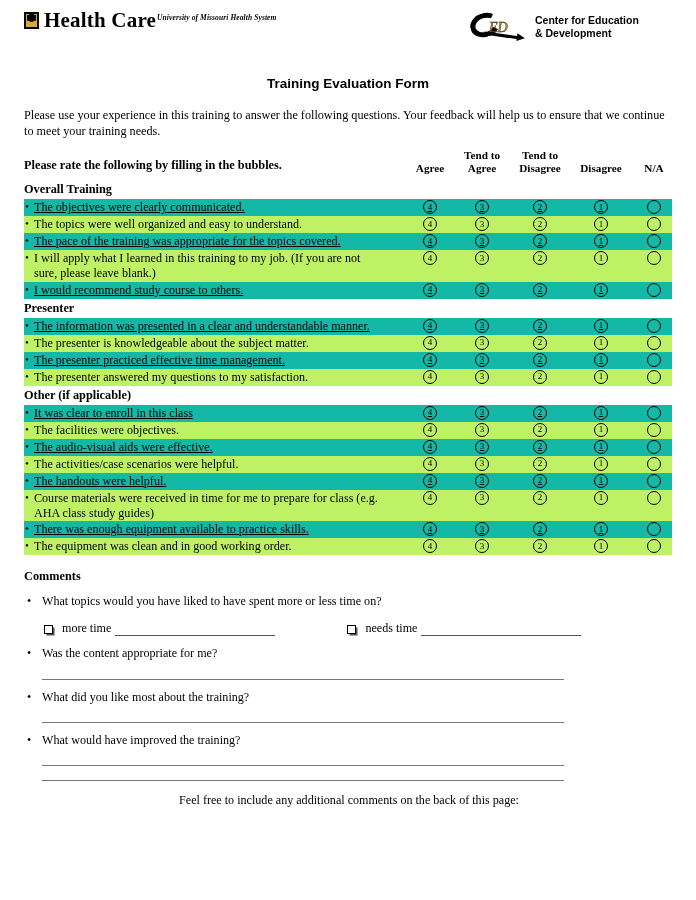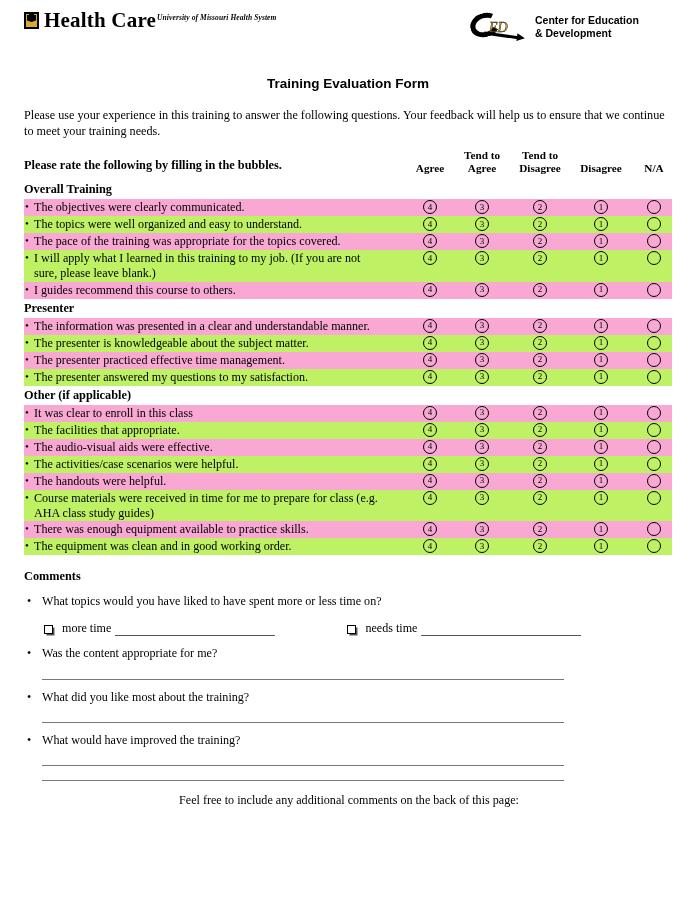--- a/index.html
+++ b/index.html
@@ -145,21 +145,21 @@
   .section-head {
     font-size: 12.3px; font-weight: bold;
     padding: 2px 0 2px 0;
   }
 
   .q-row {
     display: flex; align-items: flex-start;
     min-height: 17px;
     background: #bef264;
   }
-  .q-row.shaded { background: #f9a8d4; }
+  .q-row.shaded { background: #14b8a6; text-decoration: underline; }
 
   .q-text {
     width: 380px; flex: 0 0 auto;
     font-size: 12.1px;
     line-height: 1.22;
     padding: 1px 4px 1px 10px;
     position: relative;
   }
   .q-text::before {
     content: "\2022";
@@ -372,21 +372,21 @@
           </div>
           <div class="bub-cell bc-4">
             <div class="bubble">1</div>
           </div>
           <div class="bub-cell bc-5">
             <div class="bubble"></div>
           </div>
         </div>
       </div>
       <div class="q-row shaded">
-        <div class="q-text"><span>I guides recommend this course to others.</span></div>
+        <div class="q-text"><span>I would recommend study course to others.</span></div>
         <div class="bubbles">
           <div class="bub-cell bc-1">
             <div class="bubble">4</div>
           </div>
           <div class="bub-cell bc-2">
             <div class="bubble">3</div>
           </div>
           <div class="bub-cell bc-3">
             <div class="bubble">2</div>
           </div>
@@ -494,21 +494,21 @@
           </div>
           <div class="bub-cell bc-4">
             <div class="bubble">1</div>
           </div>
           <div class="bub-cell bc-5">
             <div class="bubble"></div>
           </div>
         </div>
       </div>
       <div class="q-row">
-        <div class="q-text"><span>The facilities that appropriate.</span></div>
+        <div class="q-text"><span>The facilities were objectives.</span></div>
         <div class="bubbles">
           <div class="bub-cell bc-1">
             <div class="bubble">4</div>
           </div>
           <div class="bub-cell bc-2">
             <div class="bubble">3</div>
           </div>
           <div class="bub-cell bc-3">
             <div class="bubble">2</div>
           </div>

